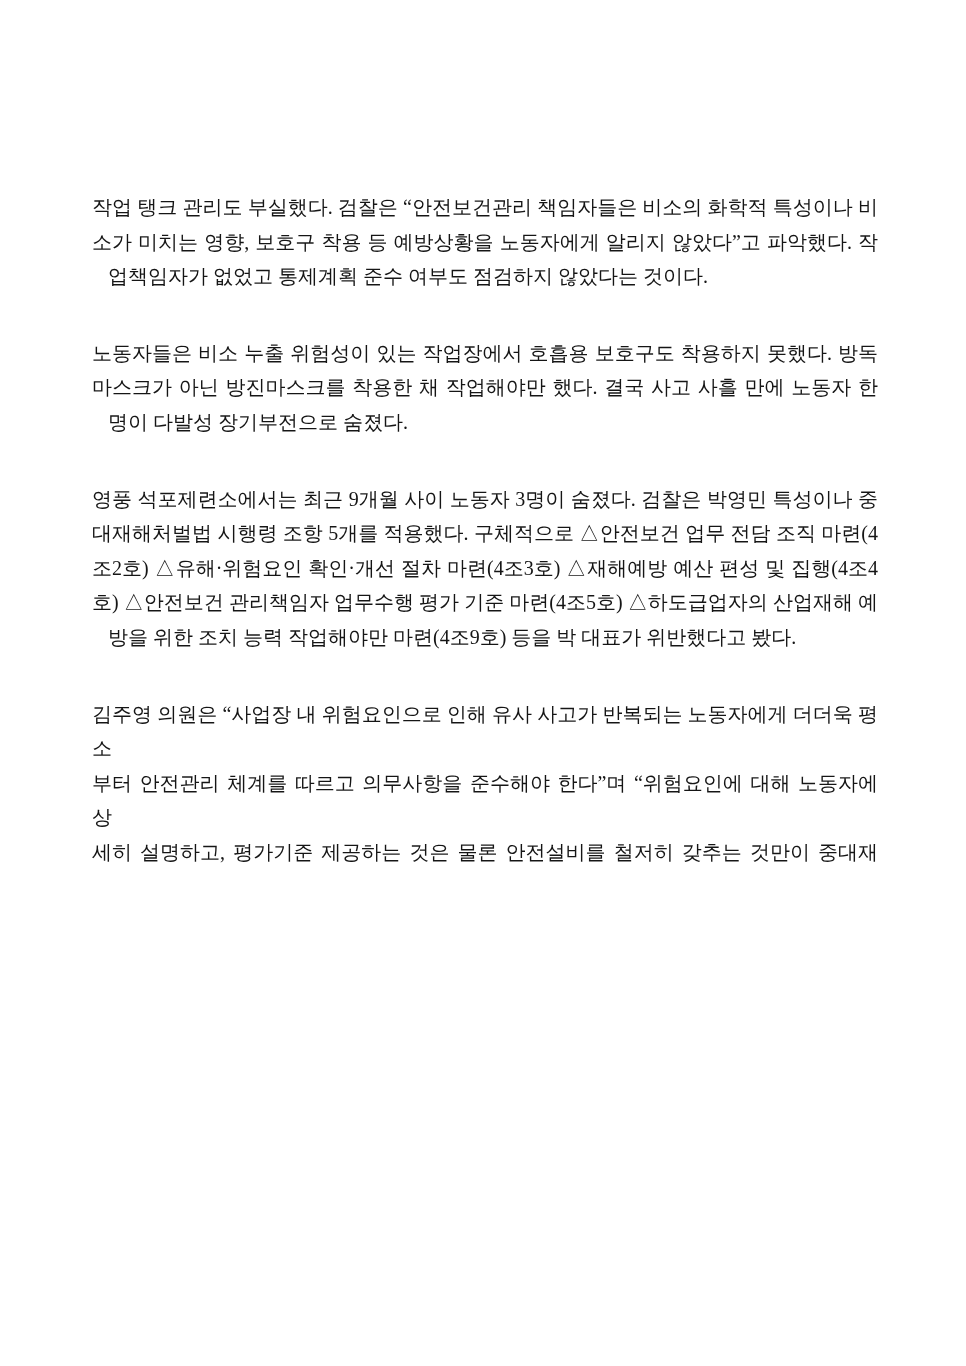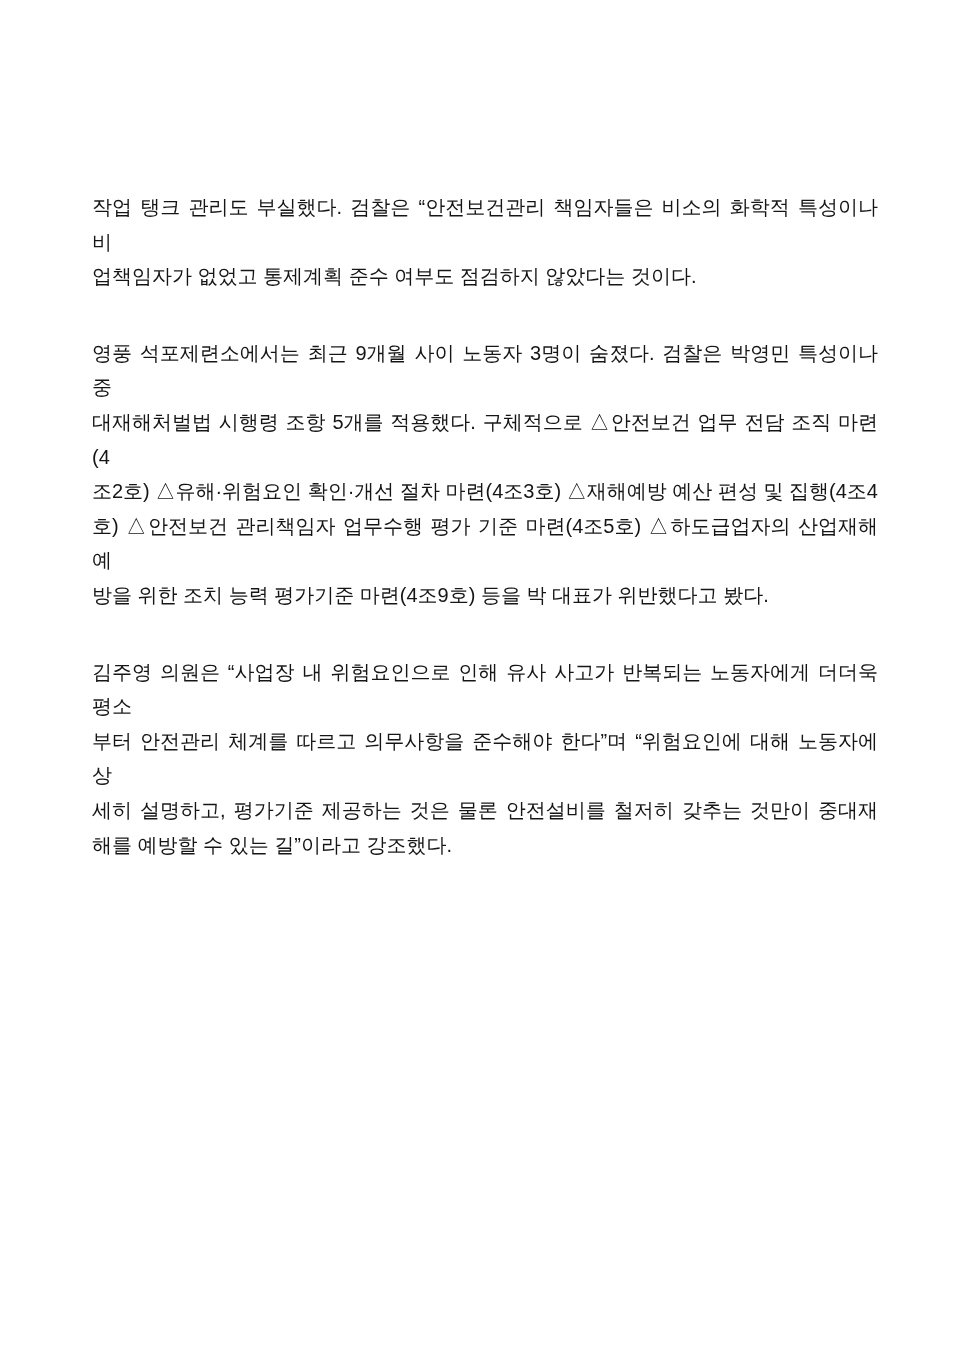--- a/index.html
+++ b/index.html
@@ -12,56 +12,62 @@
     width: 966px;
     height: 1366px;
     background: #ffffff;
     overflow: hidden;
   }
   .article {
     position: absolute;
     left: 92px;
     top: 190px;
     width: 786px;
-    font-family: Liberation Sans, sans-serif;
+    font-family: Liberation Serif, serif;
     color: #151515;
   }
   .para {
     margin: 0 0 42px 0;
     padding: 0;
     font-size: 20px;
     line-height: 34.6px;
     word-break: break-all;
   }
   .line {
     display: block;
     text-align: justify;
     text-align-last: justify;
   }
   .line.last {
     text-align: justify;
     text-align-last: left;
+    margin-left: 16px;
   }
 </style>
 </head>
 <body>
 
 <div class="page">
   <main class="article">
       <p class="para">
         <span class="line">작업 탱크 관리도 부실했다. 검찰은 “안전보건관리 책임자들은 비소의 화학적 특성이나 비</span>
+        <span class="line">소가 미치는 영향, 보호구 착용 등 예방상황을 노동자에게 알리지 않았다”고 파악했다. 작</span>
         <span class="line last">업책임자가 없었고 통제계획 준수 여부도 점검하지 않았다는 것이다.</span>
+      </p>
+      <p class="para">
+        <span class="line">노동자들은 비소 누출 위험성이 있는 작업장에서 호흡용 보호구도 착용하지 못했다. 방독</span>
+        <span class="line">마스크가 아닌 방진마스크를 착용한 채 작업해야만 했다. 결국 사고 사흘 만에 노동자 한</span>
+        <span class="line last">명이 다발성 장기부전으로 숨졌다.</span>
       </p>
       <p class="para">
         <span class="line">영풍 석포제련소에서는 최근 9개월 사이 노동자 3명이 숨졌다. 검찰은 박영민 특성이나 중</span>
         <span class="line">대재해처벌법 시행령 조항 5개를 적용했다. 구체적으로 △안전보건 업무 전담 조직 마련(4</span>
         <span class="line">조2호) △유해·위험요인 확인·개선 절차 마련(4조3호) △재해예방 예산 편성 및 집행(4조4</span>
         <span class="line">호) △안전보건 관리책임자 업무수행 평가 기준 마련(4조5호) △하도급업자의 산업재해 예</span>
-        <span class="line last">방을 위한 조치 능력 평가기준 마련(4조9호) 등을 박 대표가 위반했다고 봤다.</span>
+        <span class="line last">방을 위한 조치 능력 작업해야만 마련(4조9호) 등을 박 대표가 위반했다고 봤다.</span>
       </p>
       <p class="para">
         <span class="line">김주영 의원은 “사업장 내 위험요인으로 인해 유사 사고가 반복되는 노동자에게 더더욱 평소</span>
         <span class="line">부터 안전관리 체계를 따르고 의무사항을 준수해야 한다”며 “위험요인에 대해 노동자에 상</span>
         <span class="line">세히 설명하고, 평가기준 제공하는 것은 물론 안전설비를 철저히 갖추는 것만이 중대재</span>
-        <span class="line last">해를 예방할 수 있는 길”이라고 강조했다.</span>
       </p>
     </main>
 </div>
 
 </body></html>

